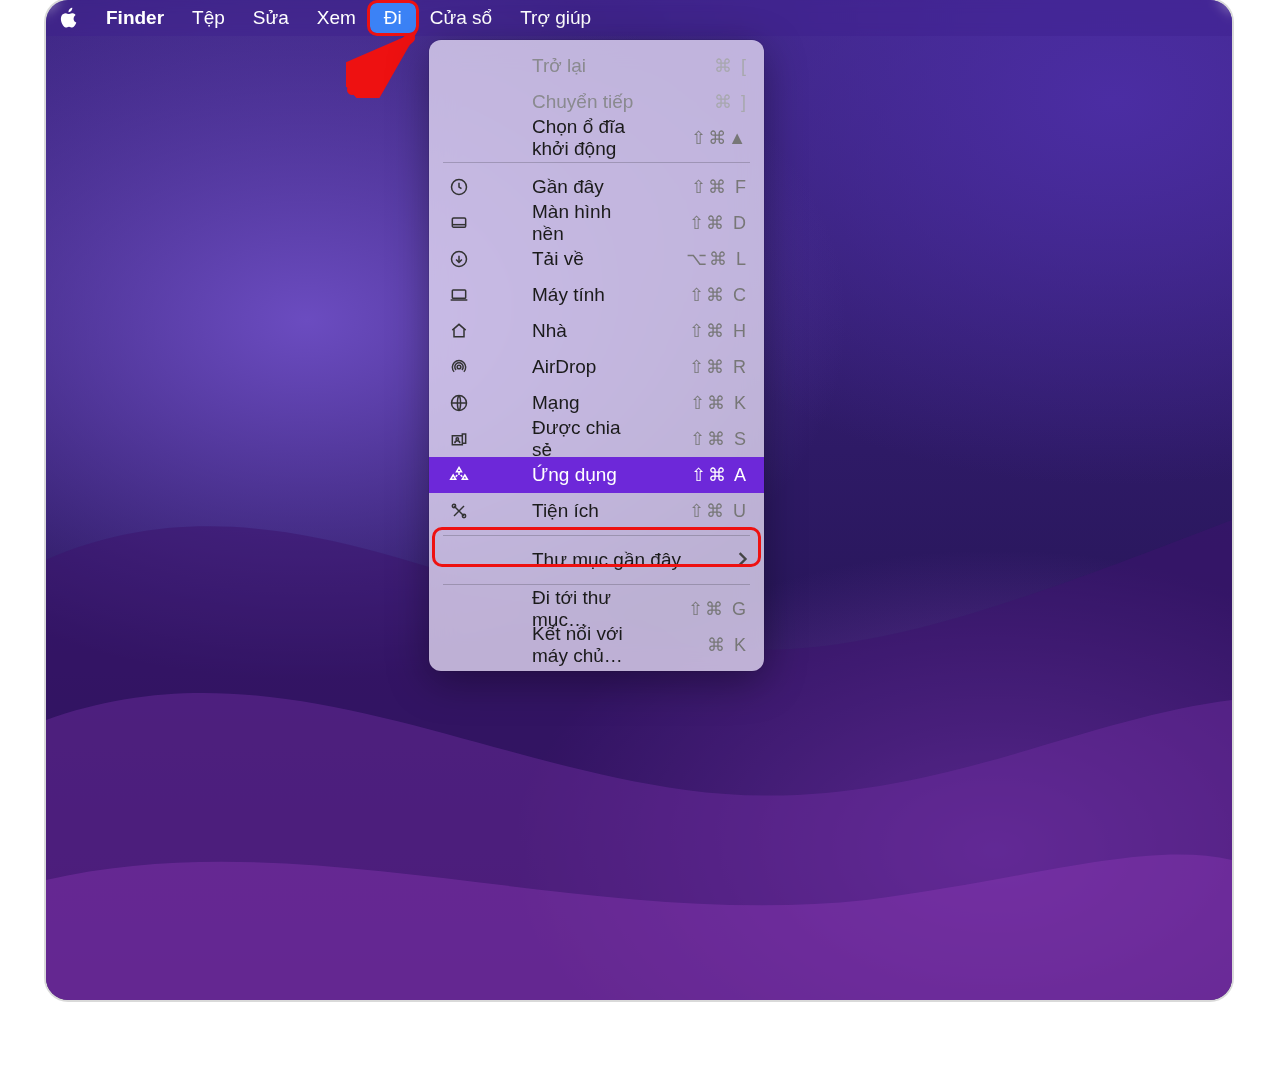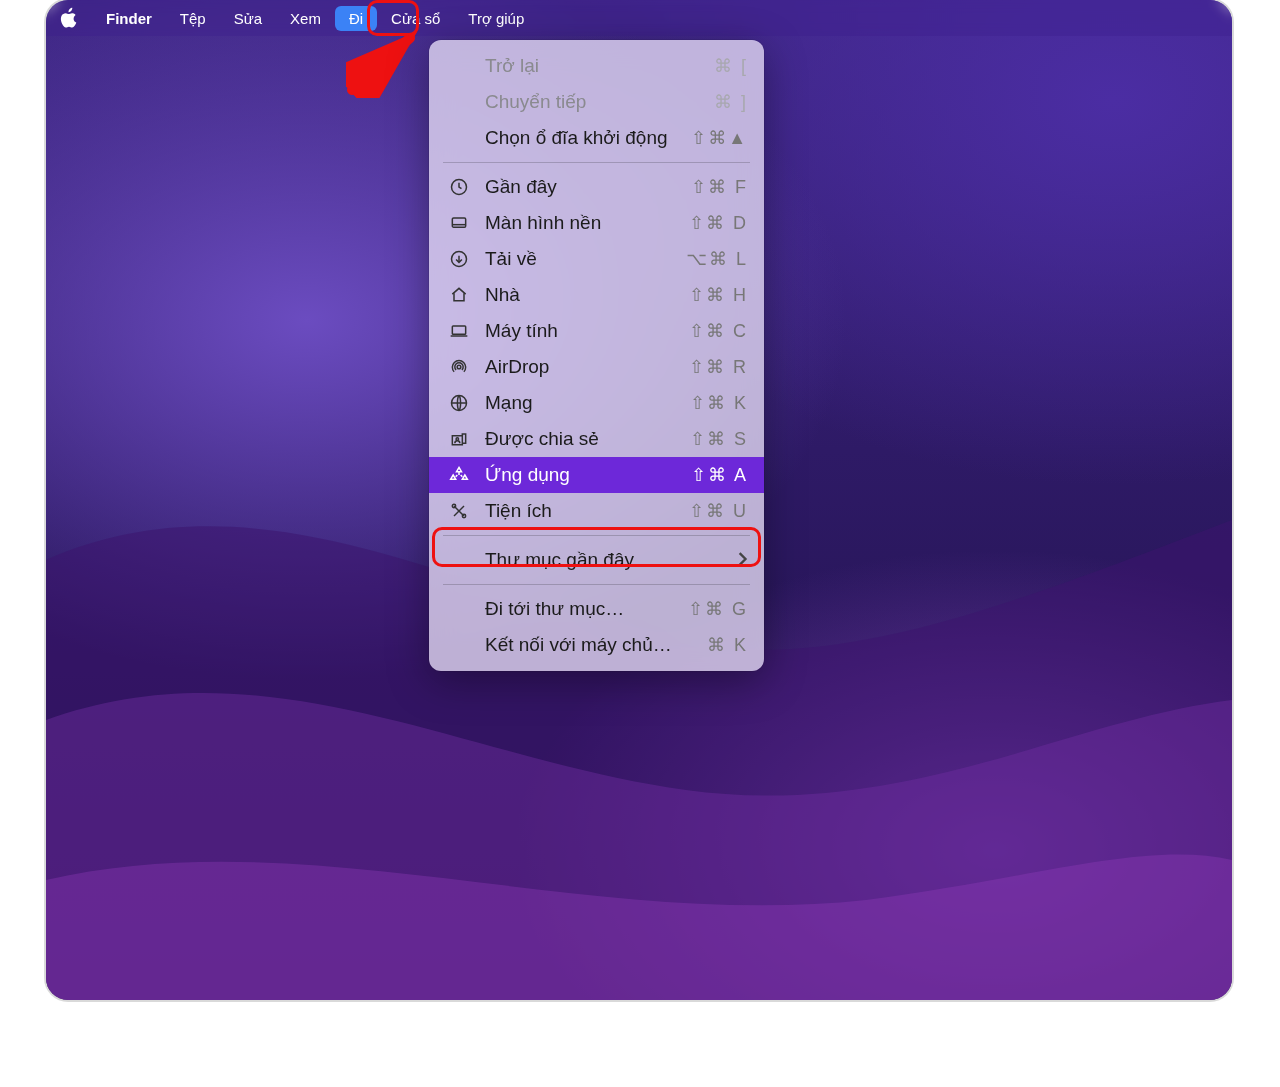--- a/index.html
+++ b/index.html
@@ -19,21 +19,21 @@
     radial-gradient(ellipse 900px 600px at 22% 32%, #6b4cc0 0%, transparent 60%),
     radial-gradient(ellipse 1000px 700px at 90% 10%, #4b2da3 0%, transparent 55%),
     radial-gradient(ellipse 800px 500px at 80% 85%, #7a3fb3 0%, transparent 60%),
     linear-gradient(180deg, #3f2786 0%, #2e1a66 45%, #1f0f46 100%);
 }
 .wave { position:absolute; inset:0; pointer-events:none; }
 .wave svg { width:100%; height:100%; }
 .menubar {
   position: absolute; top:0; left:0; right:0; height:36px;
   display:flex; align-items:center; gap:0; padding:0 14px;
-  color:#fff; font-size:15px; font-weight:400;
+  color:#fff; font-size:19px; font-weight:400;
   background: rgba(60,30,140,.35); backdrop-filter: blur(6px);
 }
 .menubar .apple { width:22px; height:22px; display:flex; align-items:center; margin-right:10px; }
 .menubar .item { padding:4px 14px; border-radius:6px; cursor:default; }
 .menubar .item.app { font-weight:700; }
 .menubar .item.active { background:#3b82f6; position:relative; }
 .hl-menubar {
   position:absolute; border:3px solid #e11; border-radius:10px; pointer-events:none;
 }
 .arrow {
@@ -44,21 +44,21 @@
   position:absolute; left:383px; top:40px; width:335px;
   border-radius:12px;
   background: rgba(230,220,245,.78);
   backdrop-filter: blur(14px);
   box-shadow: 0 10px 40px rgba(0,0,0,.35), 0 0 0 1px rgba(0,0,0,.08);
   padding:8px 0;
   font-size:19px; color:#1b1b1b;
 }
 .dropdown .row {
   display:flex; align-items:center; height:36px;
-  padding:0 16px 0 18px; position:relative;
+  padding:0 16px 0 18px; position:relative;gap:47px;
 }
 .dropdown .row .ico { width:24px; display:flex; justify-content:center; margin-right:14px; color:#333; }
 .dropdown .row .lbl { flex:1; }
 .dropdown .row .sc  { font-size:18px; color:#777; letter-spacing:2px; white-space:nowrap; }
 .dropdown .row.disabled { color:#8a8a8f; }
 .dropdown .row.disabled .sc { color:#a8a8ae; }
 .dropdown .row.sel { background:#6d28d9; color:#fff; }
 .dropdown .row.sel .sc, .dropdown .row.sel .ico { color:#fff; }
 .dropdown .sep { height:1px; margin:6px 14px; background:rgba(0,0,0,.18); }
 .hl-row {
@@ -153,36 +153,36 @@
             <path d="M12 8v7"></path>
             <path d="M8.5 12.5 12 16l3.5-3.5"></path>
           </svg>
         </span>
         <span class="lbl">Tải về</span>
         <span class="sc">⌥⌘ L</span>
       </div>
       <div class="row">
         <span class="ico">
           <svg width="20" height="20" viewBox="0 0 24 24" fill="none" stroke="currentColor" stroke-width="1.8">
+            <rect x="4" y="6" width="16" height="10" rx="1"></rect>
+            <path d="M2 18h20"></path>
+          </svg>
+        </span>
+        <span class="lbl">Máy tính</span>
+        <span class="sc">⇧⌘ C</span>
+      </div>
+      <div class="row">
+        <span class="ico">
+          <svg width="20" height="20" viewBox="0 0 24 24" fill="none" stroke="currentColor" stroke-width="1.8">
             <path d="M4 11 12 4l8 7"></path>
             <path d="M6 10v9h12v-9"></path>
           </svg>
         </span>
         <span class="lbl">Nhà</span>
         <span class="sc">⇧⌘ H</span>
-      </div>
-      <div class="row">
-        <span class="ico">
-          <svg width="20" height="20" viewBox="0 0 24 24" fill="none" stroke="currentColor" stroke-width="1.8">
-            <rect x="4" y="6" width="16" height="10" rx="1"></rect>
-            <path d="M2 18h20"></path>
-          </svg>
-        </span>
-        <span class="lbl">Máy tính</span>
-        <span class="sc">⇧⌘ C</span>
       </div>
       <div class="row">
         <span class="ico">
           <svg width="20" height="20" viewBox="0 0 24 24" fill="none" stroke="currentColor" stroke-width="1.8">
             <circle cx="12" cy="12" r="2.2"></circle>
             <path d="M6.2 17.8a8 8 0 1 1 11.6 0"></path>
             <path d="M8.5 15.5a5 5 0 1 1 7 0"></path>
           </svg>
         </span>
         <span class="lbl">AirDrop</span>

